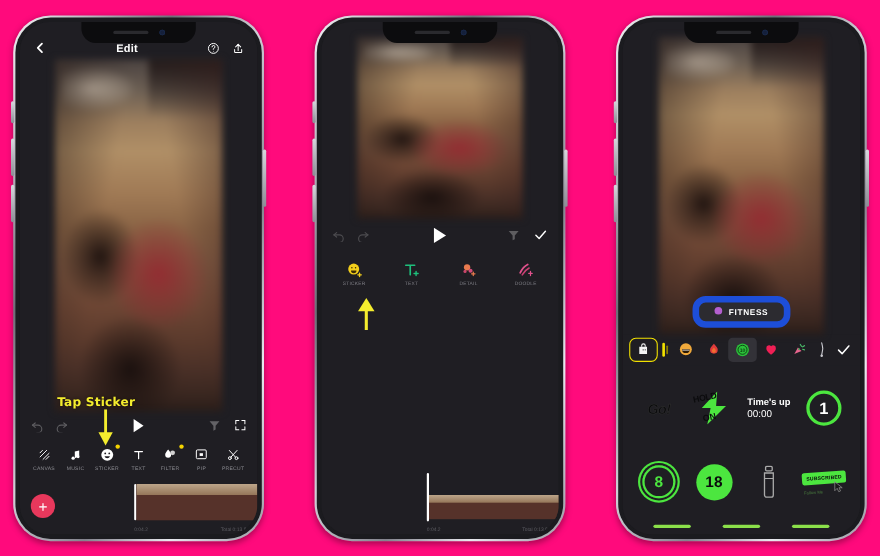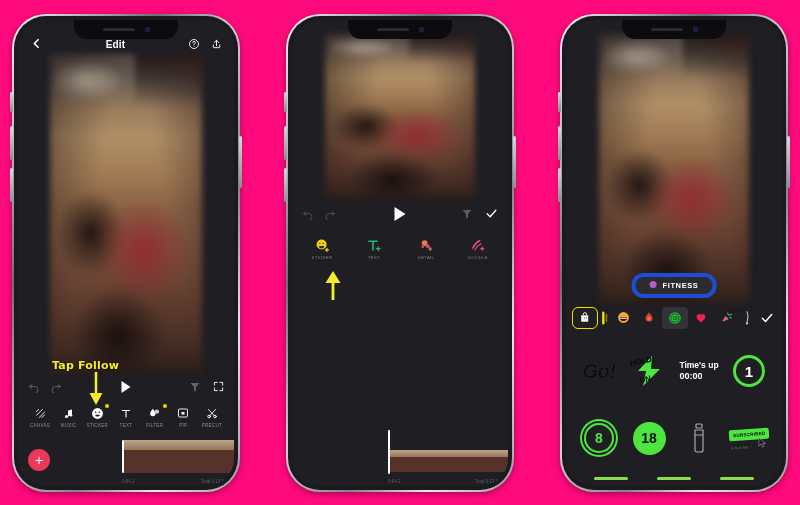--- a/index.html
+++ b/index.html
@@ -135,38 +135,38 @@
   .stool .gi { height:16px; display:flex; align-items:center; justify-content:center; }
   .stool .lbl { font-size:4.4px; letter-spacing:.25px; color:#7e7e85; }
   .blankzone { flex:1 1 auto; position:relative; }
   .arrow-up-yellow { position:absolute; left:32px; top:4px; }
 
   
   .fitness-pill {
     position:absolute; left:50%; transform:translateX(-50%); bottom:6px;
     display:flex; gap:6px;
     padding:4px 14px; border-radius:12px;
-    background:#2c2b30; border:4px solid #1d4ed8;
+    background:#2c2b30; border:6px solid #1d4ed8;
     z-index: 10;
   }
   .fitness-pill .dot { width:7px; height:7px; border-radius:50%; background:#B45FD0; }
   .fitness-pill .txt { font-size:7.5px; font-weight:bold; color:#fff; letter-spacing:.6px; }
 
   .cat-row { height: 28px; flex:0 0 auto; display:flex; align-items:center; gap:0; padding: 0 6px; background:#1f1e23; }
   .cat { width: 26px; height: 22px; display:flex; align-items:center; justify-content:center; position:relative; flex:0 0 auto; }
   .cat.sel-yellow { border:1.6px solid #F2E100; border-radius:6px; }
   .cat.sel-box { background:#333238; border-radius:4px; }
   .cat-sp { flex:1 1 auto; }
 
   .sticker-grid { flex:1 1 auto; padding: 6px 8px 0; display:grid; grid-template-columns: repeat(4,1fr); grid-template-rows: repeat(2, 1fr); align-items:center; justify-items:center; }
   .gcell { display:flex; align-items:center; justify-content:center; width:100%; height:100%; }
-  .go-txt { font-style: italic; font-weight: bold; font-size: 20px; color:#0b0b0d; -webkit-text-stroke: .6px #2b2b2b; letter-spacing:-.5px; }
+  .go-txt { font-style: italic; font-weight: bold; font-size: 13px; color:#0b0b0d; -webkit-text-stroke: .6px #2b2b2b; letter-spacing:-.5px; }
   .timesup { text-align:left; line-height:1.05; }
   .timesup .t1 { font-size:8.5px; font-weight:bold; color:#fff; }
-  .timesup .t2 { font-size:9px; font-weight:bold; color:#fff; margin-top:2px; }
+  .timesup .t2 { font-size:9px; font-weight:normal; color:#fff; margin-top:2px; }
   .ring { border-radius:50%; display:flex; align-items:center; justify-content:center; font-weight:bold; }
   .ring-1 { width:32px; height:32px; border:3px solid #4CE63F; color:#fff; font-size:15px; }
   .ring-8 { width:30px; height:30px; border:2.5px solid #4CE63F; color:#4CE63F; font-size:14px; box-shadow:0 0 0 2px #1f1e23, 0 0 0 4px #4CE63F; }
   .ring-28 { width:33px; height:33px; background:#4CE63F; color:#0b0b0d; font-size:14px; }
   .hold-on { text-align:center; position:relative; width:42px; height:30px; }
   .hold-on .bolt { position:absolute; left:50%; top:50%; transform:translate(-50%,-50%); }
   .hold-on .w1 { position:absolute; left:2px; top:1px; font-size:8px; font-weight:bold; color:#0b0b0d; transform:rotate(-12deg); letter-spacing:-.3px; z-index:2; }
   .hold-on .w2 { position:absolute; left:11px; bottom:2px; font-size:8px; font-weight:bold; color:#0b0b0d; transform:rotate(-12deg); z-index:2; }
   .subscribed { position:relative; width:44px; height:24px; }
   .sub-chip { position:absolute; left:2px; top:3px; background:#4CE63F; color:#0b0b0d; font-size:4.6px; font-weight:bold; padding:3px 4px; border-radius:2px; letter-spacing:.2px; transform:rotate(-4deg); }
@@ -345,21 +345,21 @@
             <span class="playhead"></span>
             <div class="clip" style="position:relative">
                 <span class="strip-top"></span>
               </div>
           </div>
           <span class="time-lbl time-left">0:04.2</span>
           <span class="time-lbl time-right">Total 0:13.8</span>
         </div>
       </div>
 
-      <div class="annot-tap" style="left:34px; top:339px;">Tap Follow</div>
+      <div class="annot-tap" style="left:34px; top:339px;">Tap Sticker</div>
       <div class="annot-arrow" style="left:70px; top:352px;">
         <svg width="16" height="34" viewBox="0 0 16 34">
             <path d="M8 0 v24" stroke="#F4ED2E" stroke-width="2.6" fill="none"></path>
             <path d="M8 33 L1.5 21 L14.5 21 Z" fill="#F4ED2E"></path>
           </svg>
       </div>
     </div>
   </div>
 
   <div class="phone">

